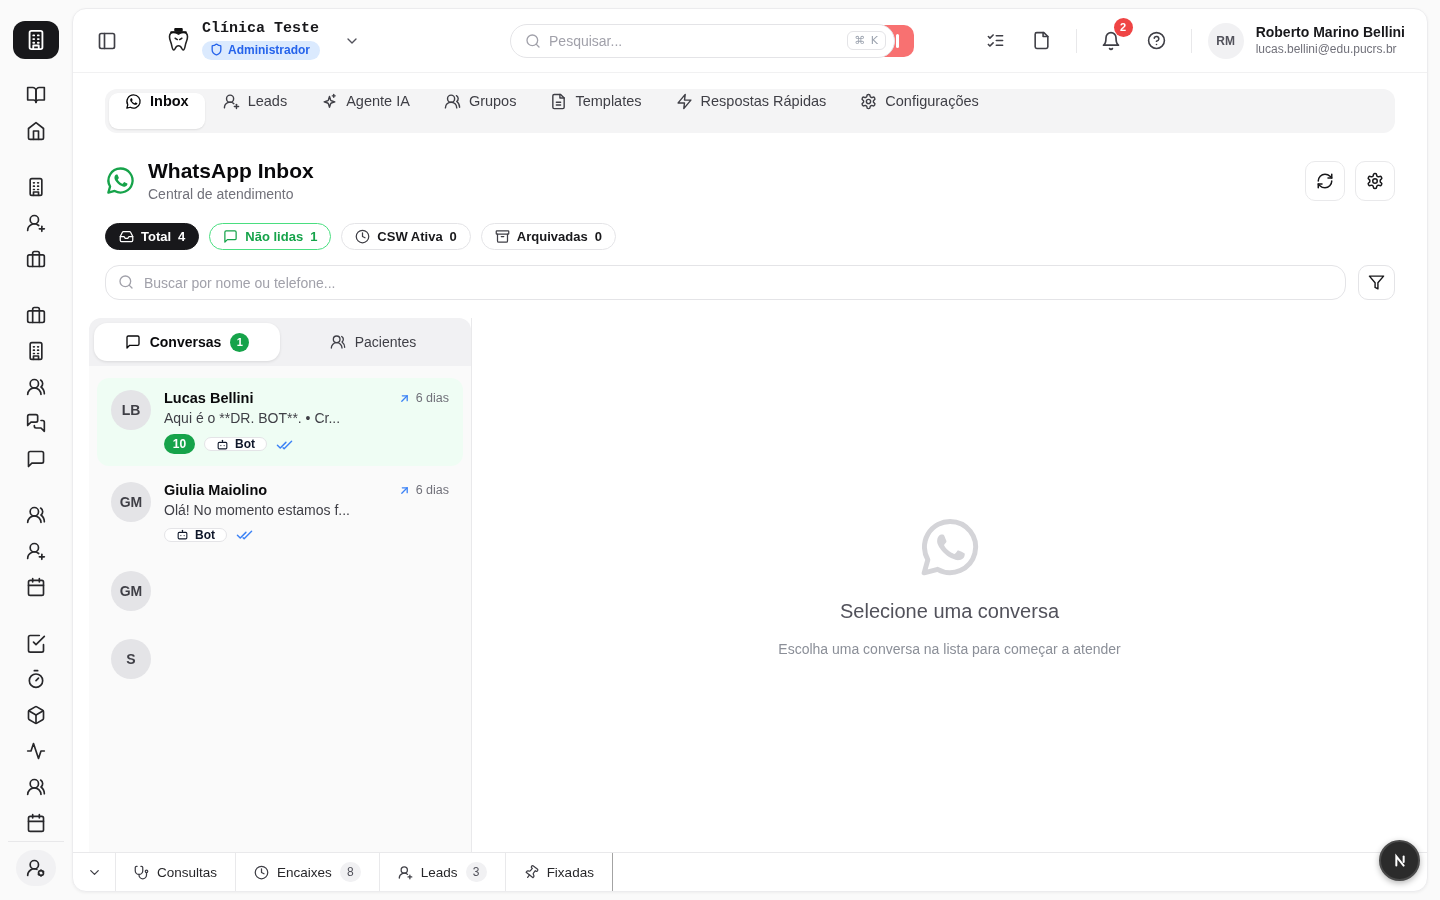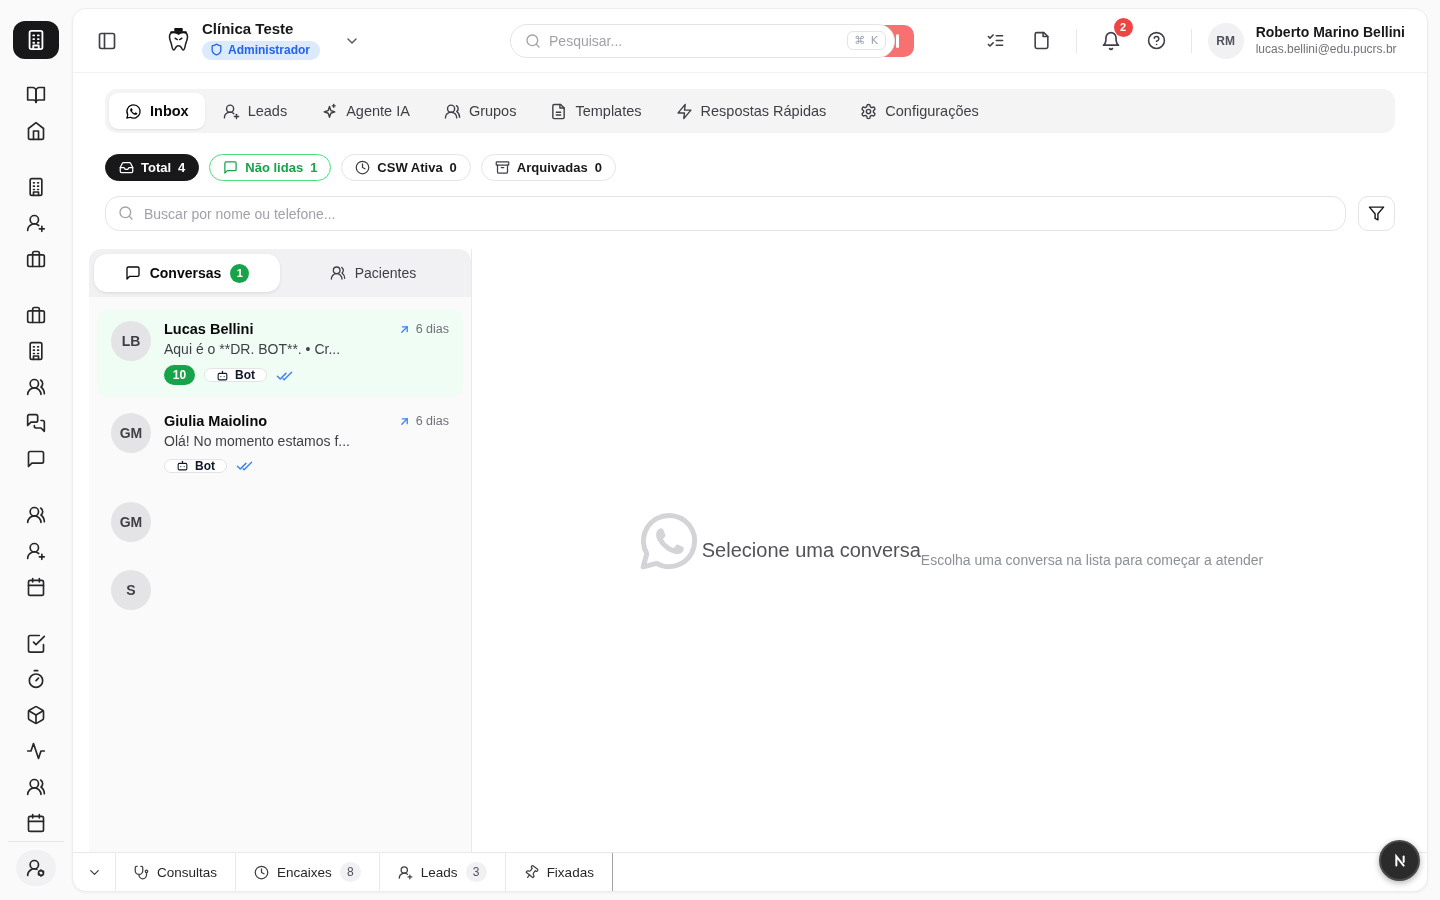--- a/index.html
+++ b/index.html
@@ -20,21 +20,21 @@
 
   
   .card { position:absolute; left:72px; right:12px; top:8px; bottom:8px; background:#fff;
     border:1px solid #ececee; border-radius:14px; box-shadow:0 1px 3px rgba(0,0,0,.05);
     display:flex; flex-direction:column; overflow:hidden; }
 
   
   .topbar { height:64px; flex:none; display:flex; align-items:center; padding:0 22px 0 16px; border-bottom:1px solid #f1f1f2; }
   .iconbtn { width:36px; height:36px; display:grid; place-items:center; color:#3f3f46; border-radius:8px; }
   .clinic { display:flex; align-items:center; gap:10px; margin-left:40px; }
-  .clinic-name { font-size:15px; font-weight:700; line-height:1.1; }
+  .clinic-name { font-size:15px; font-weight:700; line-height:1.1;font-family:Liberation Mono, monospace; }
   .role-badge { margin-top:3px; display:inline-flex; align-items:center; gap:5px; background:#dbeafe;
     color:#2563eb; font-size:12px; font-weight:700; padding:2px 10px 3px 8px; border-radius:999px; }
   .clinic-chevron { margin-left:14px; color:#52525b; }
 
   .searchwrap { position:relative; width:385px; margin:0 auto 0 150px; height:34px; }
   .redbtn { position:absolute; left:358px; top:1px; width:46px; height:32px; background:#f87171; border-radius:10px; }
   .redbtn span { position:absolute; left:28px; top:9px; width:3px; height:14px; background:#fff; border-radius:2px; }
   .searchpill { position:absolute; inset:0; background:#fff; border:1px solid #e4e4e7; border-radius:999px;
     display:flex; align-items:center; padding:0 8px 0 14px; gap:8px; }
   .searchpill input { border:none; outline:none; flex:1; font-size:14px; color:#18181b; background:transparent; font-family:inherit; }
@@ -49,21 +49,21 @@
     background:#ef4444; color:#fff; font-size:11px; font-weight:700; display:grid; place-items:center; padding:0 4px; }
   .avatar { width:36px; height:36px; border-radius:999px; background:#f1f1f3; color:#52525b;
     display:grid; place-items:center; font-size:12px; font-weight:700; }
   .userblock { line-height:1.25; margin-left:2px; }
   .user-name { font-size:14px; font-weight:700; }
   .user-email { font-size:12px; color:#71717a; }
 
   
   .tabsbar { margin:16px 32px 0; height:44px; flex:none; background:#f4f4f5; border-radius:12px;
     display:flex; align-items:center; padding:4px; gap:2px; }
-  .mtab { height:36px; padding:0 16px; border-radius:9px; display:flex; align-items:center; gap:8px;
+  .mtab { height:36px; padding:0 16px; border-radius:9px; display:flex; align-items:flex-start; gap:8px;
     font-size:14.5px; color:#3f3f46; }
   .mtab .ic { color:#3f3f46; }
   .mtab.active { background:#fff; font-weight:700; color:#09090b; box-shadow:0 1px 2px rgba(0,0,0,.09); }
 
   
   .sechead { margin:26px 32px 0; display:flex; align-items:center; flex:none; }
   .wa-ic { color:#16a34a; }
   .sec-titles { margin-left:12px; }
   .sec-title { font-size:21px; font-weight:700; color:#09090b; }
   .sec-sub { font-size:14px; color:#71717a; margin-top:3px; }
@@ -108,21 +108,21 @@
   .arrow-out { color:#3b82f6; } .arrow-in { color:#16a34a; }
   .c-preview { font-size:14px; color:#3f3f46; margin-top:4px; white-space:nowrap; overflow:hidden; text-overflow:ellipsis; }
   .c-badges { display:flex; align-items:center; gap:9px; margin-top:8px; }
   .unread-pill { min-width:31px; height:20px; border-radius:999px; background:#16a34a; color:#fff;
     font-size:12px; font-weight:700; display:grid; place-items:center; padding:0 8px; }
   .bot-pill { height:14px; border-radius:999px; border:1px solid #e4e4e7; background:#fff; padding:0 11px;
     display:inline-flex; align-items:center; gap:6px; font-size:12px; font-weight:700; color:#0f172a; }
   .dblcheck { color:#3b82f6; }
 
   
-  .mainpanel { flex:1; display:flex; flex-direction:row; align-items:center; justify-content:center; background:#fff; }
+  .mainpanel { flex:1; display:flex; flex-direction:column; align-items:center; justify-content:center; background:#fff; }
   .empty-ic { color:#d4d4d8; margin-bottom:20px; }
   .empty-title { font-size:20px; color:#52525b; font-weight:500; }
   .empty-sub { font-size:14px; color:#8b8f98; margin-top:18px; }
 
   
   .bottombar { height:39px; flex:none; border-top:1px solid #e9e9eb; display:flex; align-items:stretch; }
   .chevbtn { width:42px; display:grid; place-items:center; color:#3f3f46; }
   .bitem { display:flex; align-items:center; gap:8px; padding:0 18px; font-size:13.5px; color:#27272a;
     border-left:1px solid #e9e9eb; }
   .bitem:last-of-type { border-right:1px solid #a3a3a3; }
@@ -560,20 +560,41 @@
       <span>Respostas Rápidas</span>
     </button>
     <button class="mtab">
       <svg class="ic" width="17" height="17">
           <use href="#gear"></use>
         </svg>
       <span>Configurações</span>
     </button>
   </nav>
 
+  <div class="sechead">
+    <svg class="ic wa-ic" width="31" height="31">
+        <use href="#whatsapp"></use>
+      </svg>
+    <div class="sec-titles">
+      <div class="sec-title">WhatsApp Inbox</div>
+      <div class="sec-sub">Central de atendimento</div>
+    </div>
+    <div class="sec-actions">
+      <button class="sqbtn">
+          <svg class="ic" width="18" height="18">
+            <use href="#refresh"></use>
+          </svg>
+        </button>
+      <button class="sqbtn">
+          <svg class="ic" width="18" height="18">
+            <use href="#gear"></use>
+          </svg>
+        </button>
+    </div>
+  </div>
 
   <div class="chips">
     <button class="chip dark">
       <svg class="ic" width="15" height="15">
           <use href="#inbox"></use>
         </svg>
       <span>Total</span>
         <span class="cnt">4</span>
     </button>
     <button class="chip green">

